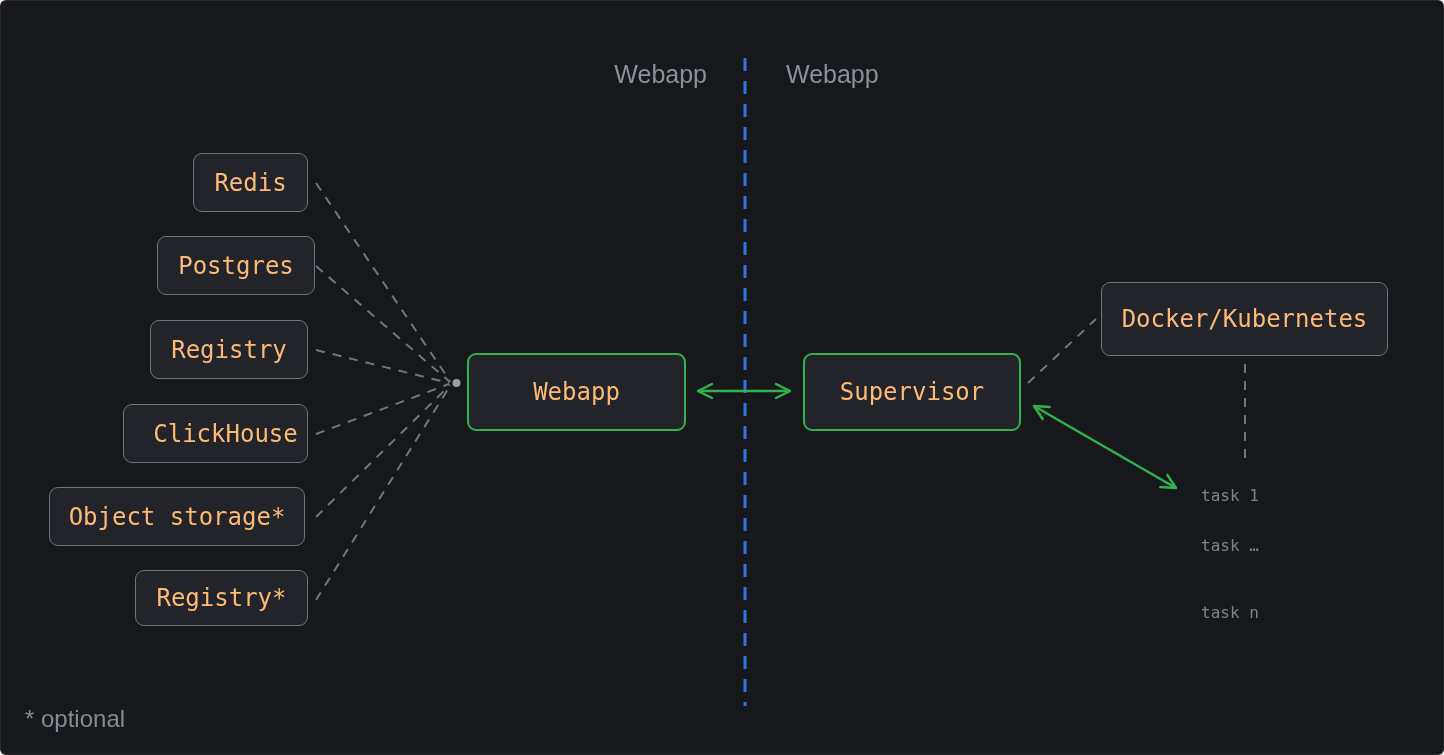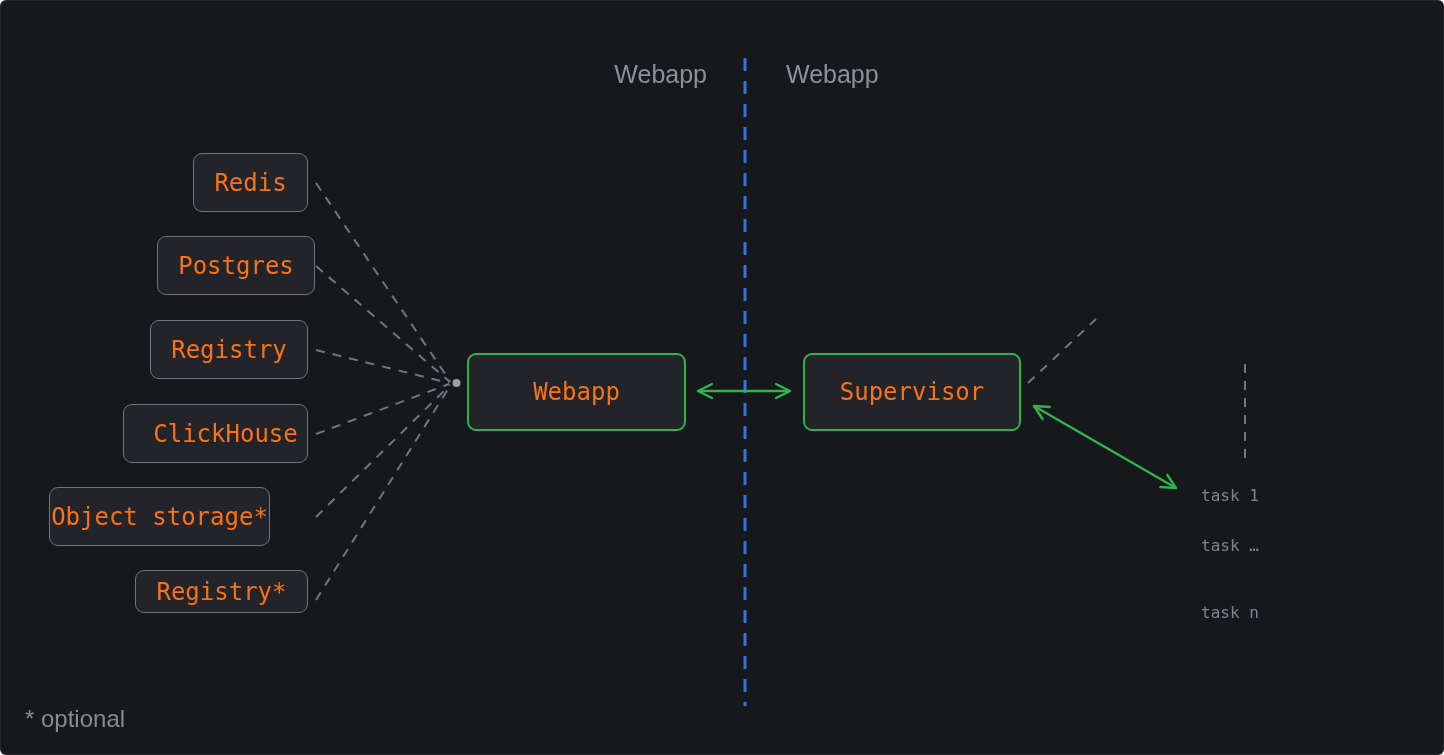--- a/index.html
+++ b/index.html
@@ -19,21 +19,21 @@
     width: 1444px; height: 755px;
   }
   .node {
     position: absolute;
     display: flex;
     align-items: center;
     justify-content: center;
     box-sizing: border-box;
     font-family: "DejaVu Sans Mono", monospace;
     font-size: 24px;
-    color: #f97316;
+    color: #fdba74;
     background: #22242a;
     border: 1.5px solid #6e757f;
     border-radius: 9px;
     white-space: nowrap;
   }
   .node.accent {
     border: 2px solid #2fb34a;
   }
   .lane-label {
     position: absolute;
@@ -90,26 +90,27 @@
     <line x1="1034" y1="406" x2="1176" y2="488" stroke="#2fb34a" stroke-width="2.5" marker-start="url(#ah-start)" marker-end="url(#ah-end)"></line>
   </svg>
 
   <div class="lane-label" style="right:737px; top:60px;">Webapp</div>
   <div class="lane-label" style="left:786px; top:60px;">Webapp</div>
 
   <div class="node" style="left:193px; top:153px; width:115px; height:59px;">Redis</div>
   <div class="node" style="left:150px; top:236px; width:158px; height:59px;margin-left:7px;">Postgres</div>
   <div class="node" style="left:150px; top:320px; width:158px; height:59px;">Registry</div>
   <div class="node" style="left:123px; top:404px; width:185px; height:59px;padding-left:20px;">ClickHouse</div>
-  <div class="node" style="left:49px; top:487px; width:221px; height:59px;">Object storage*</div>
-  <div class="node" style="left:135px; top:570px; width:173px; height:43px;">Registry*</div>
+  <div class="node" style="left:49px; top:487px; width:256px; height:59px;">Object storage*</div>
+  <div class="node" style="left:135px; top:570px; width:173px; height:56px;">Registry*</div>
 
   <div class="node accent" style="left:467px; top:353px; width:219px; height:78px;">Webapp</div>
   <div class="node accent" style="left:803px; top:353px; width:218px; height:78px;">Supervisor</div>
 
+  <div class="node" style="left:1101px; top:282px; width:287px; height:74px;">Docker/Kubernetes</div>
 
   <div class="task-label" style="left:1201px; top:486px;">task 1</div>
   <div class="task-label" style="left:1201px; top:536px;">task …</div>
   <div class="task-label" style="left:1201px; top:586px;margin-top:17px;">task n</div>
 
   <div class="footnote">* optional</div>
 
 </div>
 
 </body></html>

